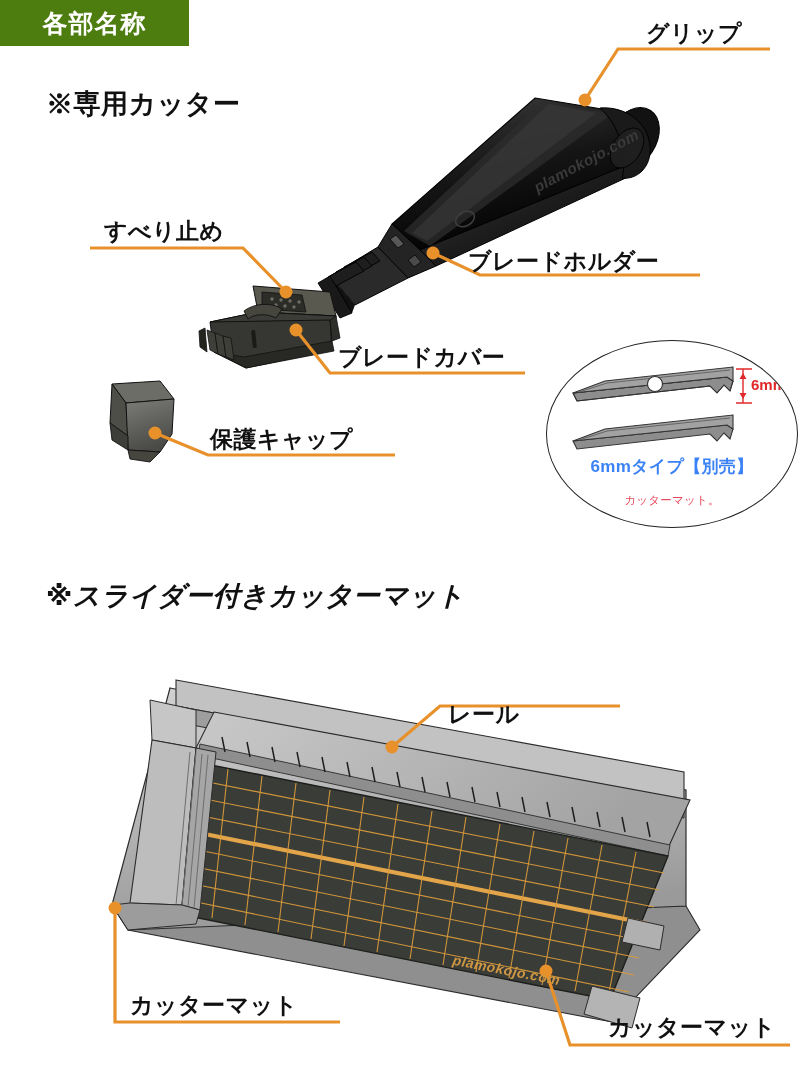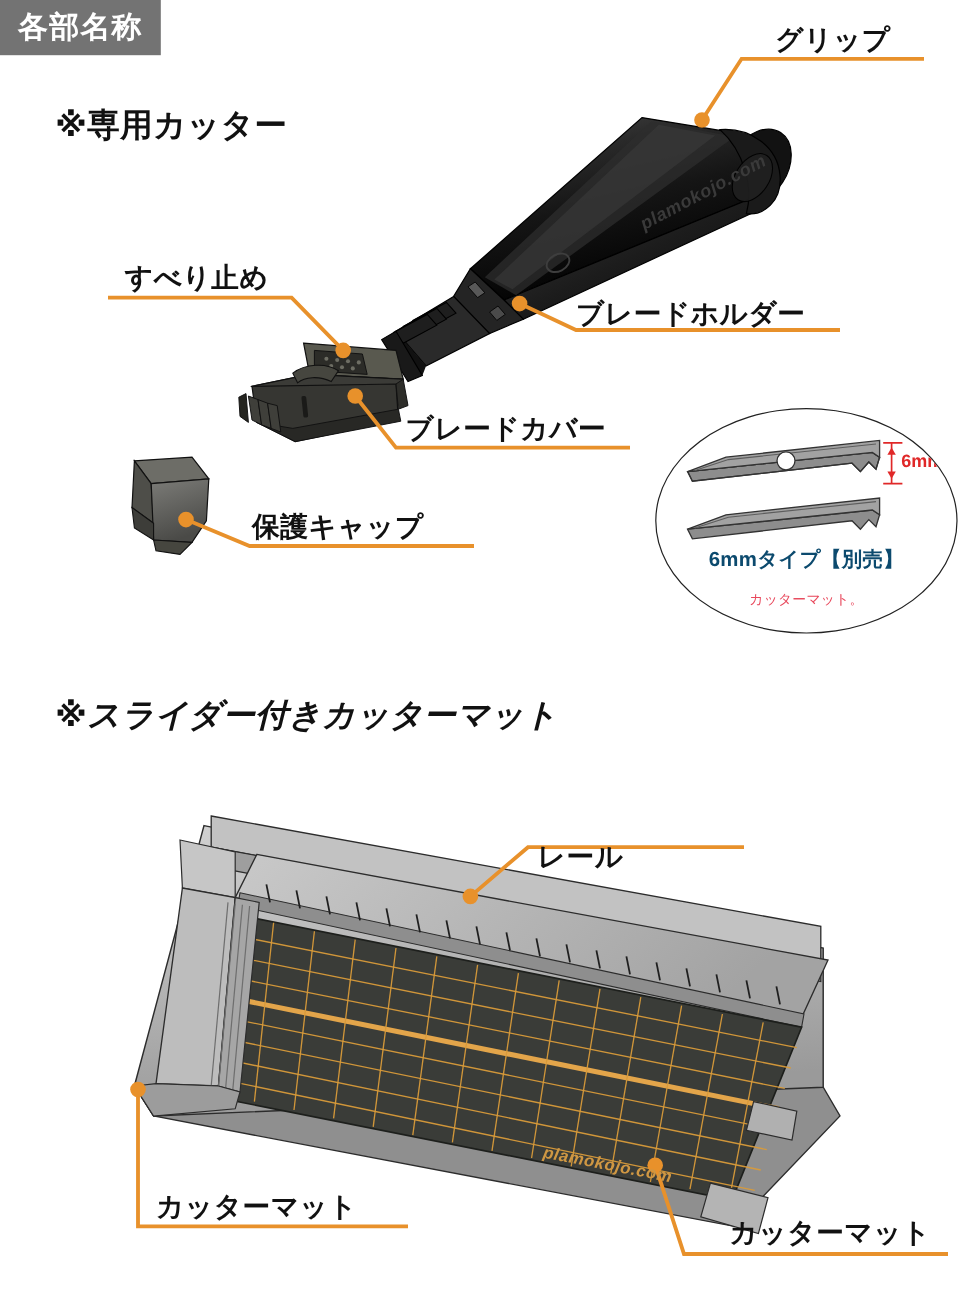--- a/index.html
+++ b/index.html
@@ -16,44 +16,44 @@
     height: 1080px;
     background: #ffffff;
     overflow: hidden;
   }
 
   
   .title-box {
     position: absolute;
     left: 0;
     top: 0;
-    width: 134px;
+    width: 189px;
     height: 46px;
-    background: #737373;
+    background: #4d7c0f;
     display: flex;
     align-items: center;
     justify-content: center;
   }
   .title-box span {
     color: #ffffff;
     font-size: 25px;
     font-weight: bold;
     letter-spacing: 1px;
     line-height: 1;
   }
 
   .section-title {
     position: absolute;
     font-size: 27px;
     font-weight: bold;
     color: #111111;
     letter-spacing: 0.5px;
     white-space: nowrap;
   }
-  #sec-cutter { left: 46px; top: 86px; }
+  #sec-cutter { left: 46px; top: 86px; font-family: Liberation Mono, monospace; }
   #sec-mat    { left: 46px; top: 578px; font-style: italic; }
 
   
   .callout {
     position: absolute;
     font-size: 23px;
     font-weight: bold;
     color: #111111;
     white-space: nowrap;
     letter-spacing: 0.5px;
@@ -77,21 +77,21 @@
     border: 1.6px solid #222222;
     border-radius: 50%;
     background: #ffffff;
     overflow: hidden;
   }
   .blade-caption {
     position: absolute;
     width: 100%;
     text-align: center;
     font-weight: bold;
-    color: #0c4a6e;
+    color: #3b82f6;
     font-size: 17px;
     letter-spacing: 0.3px;
   }
   .blade-warn {
     position: absolute;
     width: 100%;
     text-align: center;
     color: #e8485c;
     font-size: 11.5px;
     line-height: 1.25;
@@ -352,21 +352,21 @@
       <circle cx="546" cy="971" r="6.5"></circle>
     </g>
   </svg>
 
   <div class="wm" style="left:528px; top:152px; font-size:15px; color:#3a3a3a; transform:rotate(-28deg);">plamokojo.com</div>
 
   <div class="wm" style="left:452px; top:962px; font-size:14px; color:#cf9743; transform:rotate(11deg);">plamokojo.com</div>
 
   <div class="callout" style="left:646px; top:18px;">グリップ</div>
 
-  <div class="callout" style="left:480px; top:246px;">ブレードホルダー</div>
+  <div class="callout" style="left:468px; top:246px;">ブレードホルダー</div>
 
   <div class="callout" style="left:104px; top:216px;">すべり止め</div>
 
   <div class="callout" style="left:338px; top:342px;">ブレードカバー</div>
 
   <div class="callout" style="left:210px; top:424px;">保護キャップ</div>
 
   <div class="callout" style="left:448px; top:699px;font-family:Liberation Serif, serif;">レール</div>
 
   <div class="callout" style="left:130px; top:990px;">カッターマット</div>

